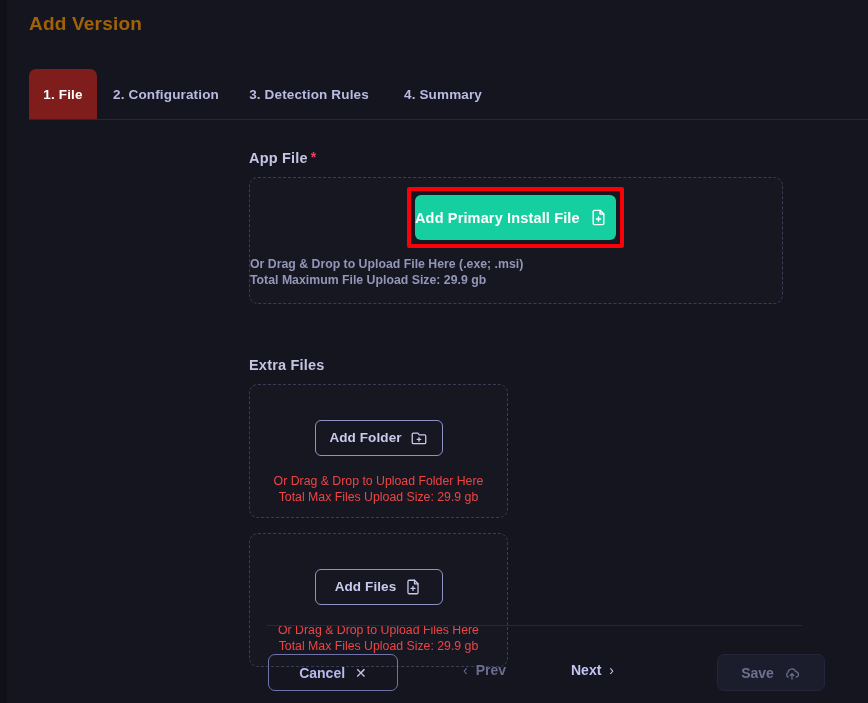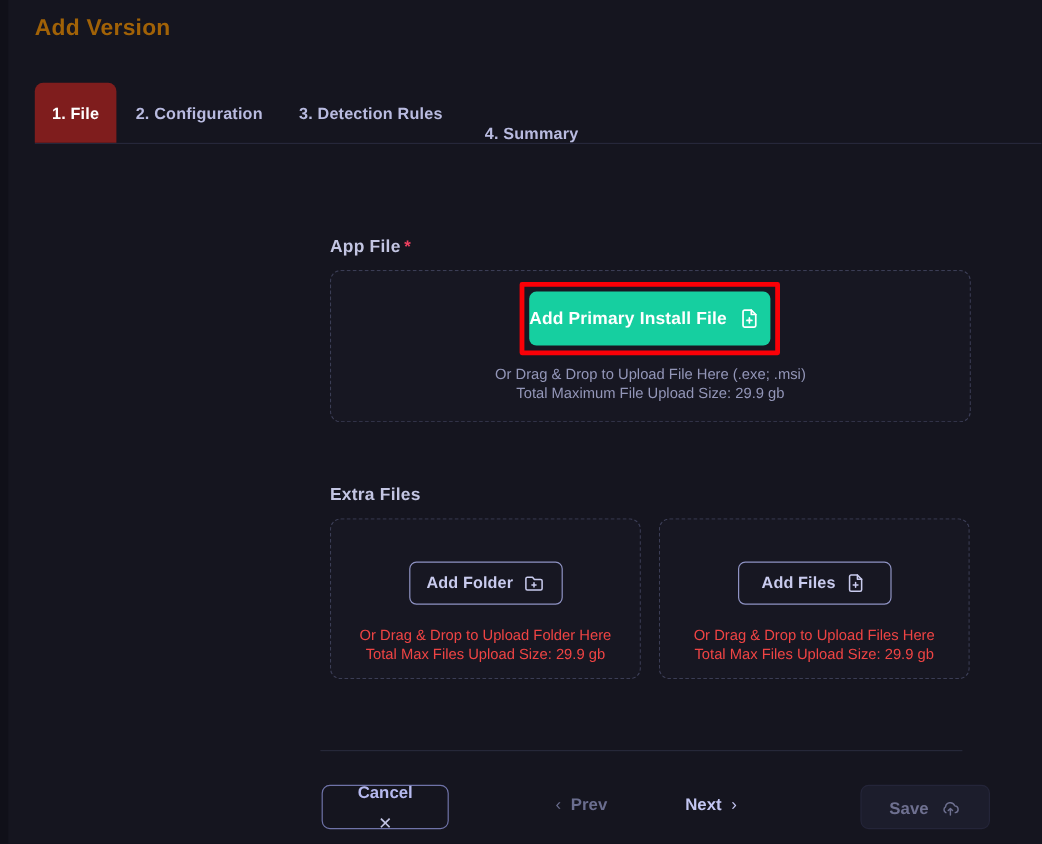--- a/index.html
+++ b/index.html
@@ -62,35 +62,34 @@
     font-size: 13.5px;
     font-weight: bold;
     color: #b9bbe0;
     letter-spacing: .15px;
     cursor: pointer;
     user-select: none;
   }
   .tab.w1 { width: 68px; }
   .tab.w2 { width: 138px; }
   .tab.w3 { width: 148px; }
-  .tab.w4 { width: 120px; align-items: flex-end; }
+  .tab.w4 { width: 120px; }
   .tab.active {
     background: #7f1d1d;
     color: #ffffff;
     border-top-left-radius: 7px;
     border-top-right-radius: 7px;
   }
 
   
   .content {
     position: absolute;
-    left: 268px;
+    left: 242px;
     top: 150px;
     width: 546px;
-    margin-top: 48px;
   }
 
   .section-label {
     font-size: 14.5px;
     font-weight: bold;
     color: #c3c5e2;
     letter-spacing: .2px;
     margin-bottom: 11px;
   }
   .req-star {
@@ -149,32 +148,34 @@
     justify-content: flex-start;
     gap: 9px;
     cursor: pointer;
   }
 
   .hint {
     position: absolute;
     left: 0;
     top: 78px;
     width: 100%;
-    text-align: center;
+    text-align: left;
     font-size: 12.3px;
     line-height: 16px;
     color: #9396b8;
+    font-weight: bold;
   }
 
   
   .extra-wrap { margin-top: 53px; }
   .extra-row {
     display: flex;
     gap: 15px;
     margin-top: 11px;
+    flex-direction: column;
   }
   .extra-card {
     width: 259px;
     height: 134px;
     position: relative;
   }
   .btn-outline {
     width: 128px;
     height: 36px;
     background: transparent;
@@ -213,35 +214,34 @@
     position: absolute;
     left: 254px;
     top: 648px;
     width: 546px;
     height: 48px;
   }
   .btn-cancel {
     position: absolute;
     left: 7px;
     top: 6px;
-    width: 106px;
+    width: 130px;
     height: 37px;
     background: transparent;
     border: 1.2px solid #6f73a8;
     border-radius: 7px;
     color: #b6b9ef;
     font-family: "Liberation Sans", sans-serif;
     font-size: 14px;
     font-weight: bold;
     display: flex;
     align-items: center;
     justify-content: center;
     gap: 10px;
     cursor: pointer;
-    flex-direction: column;
   }
   .x-glyph { color: #c2c4e4; font-size: 14px; font-weight: normal; }
 
   .nav-prev, .nav-next {
     position: absolute;
     top: 14px;
     display: flex;
     align-items: center;
     gap: 8px;
     font-size: 14px;

